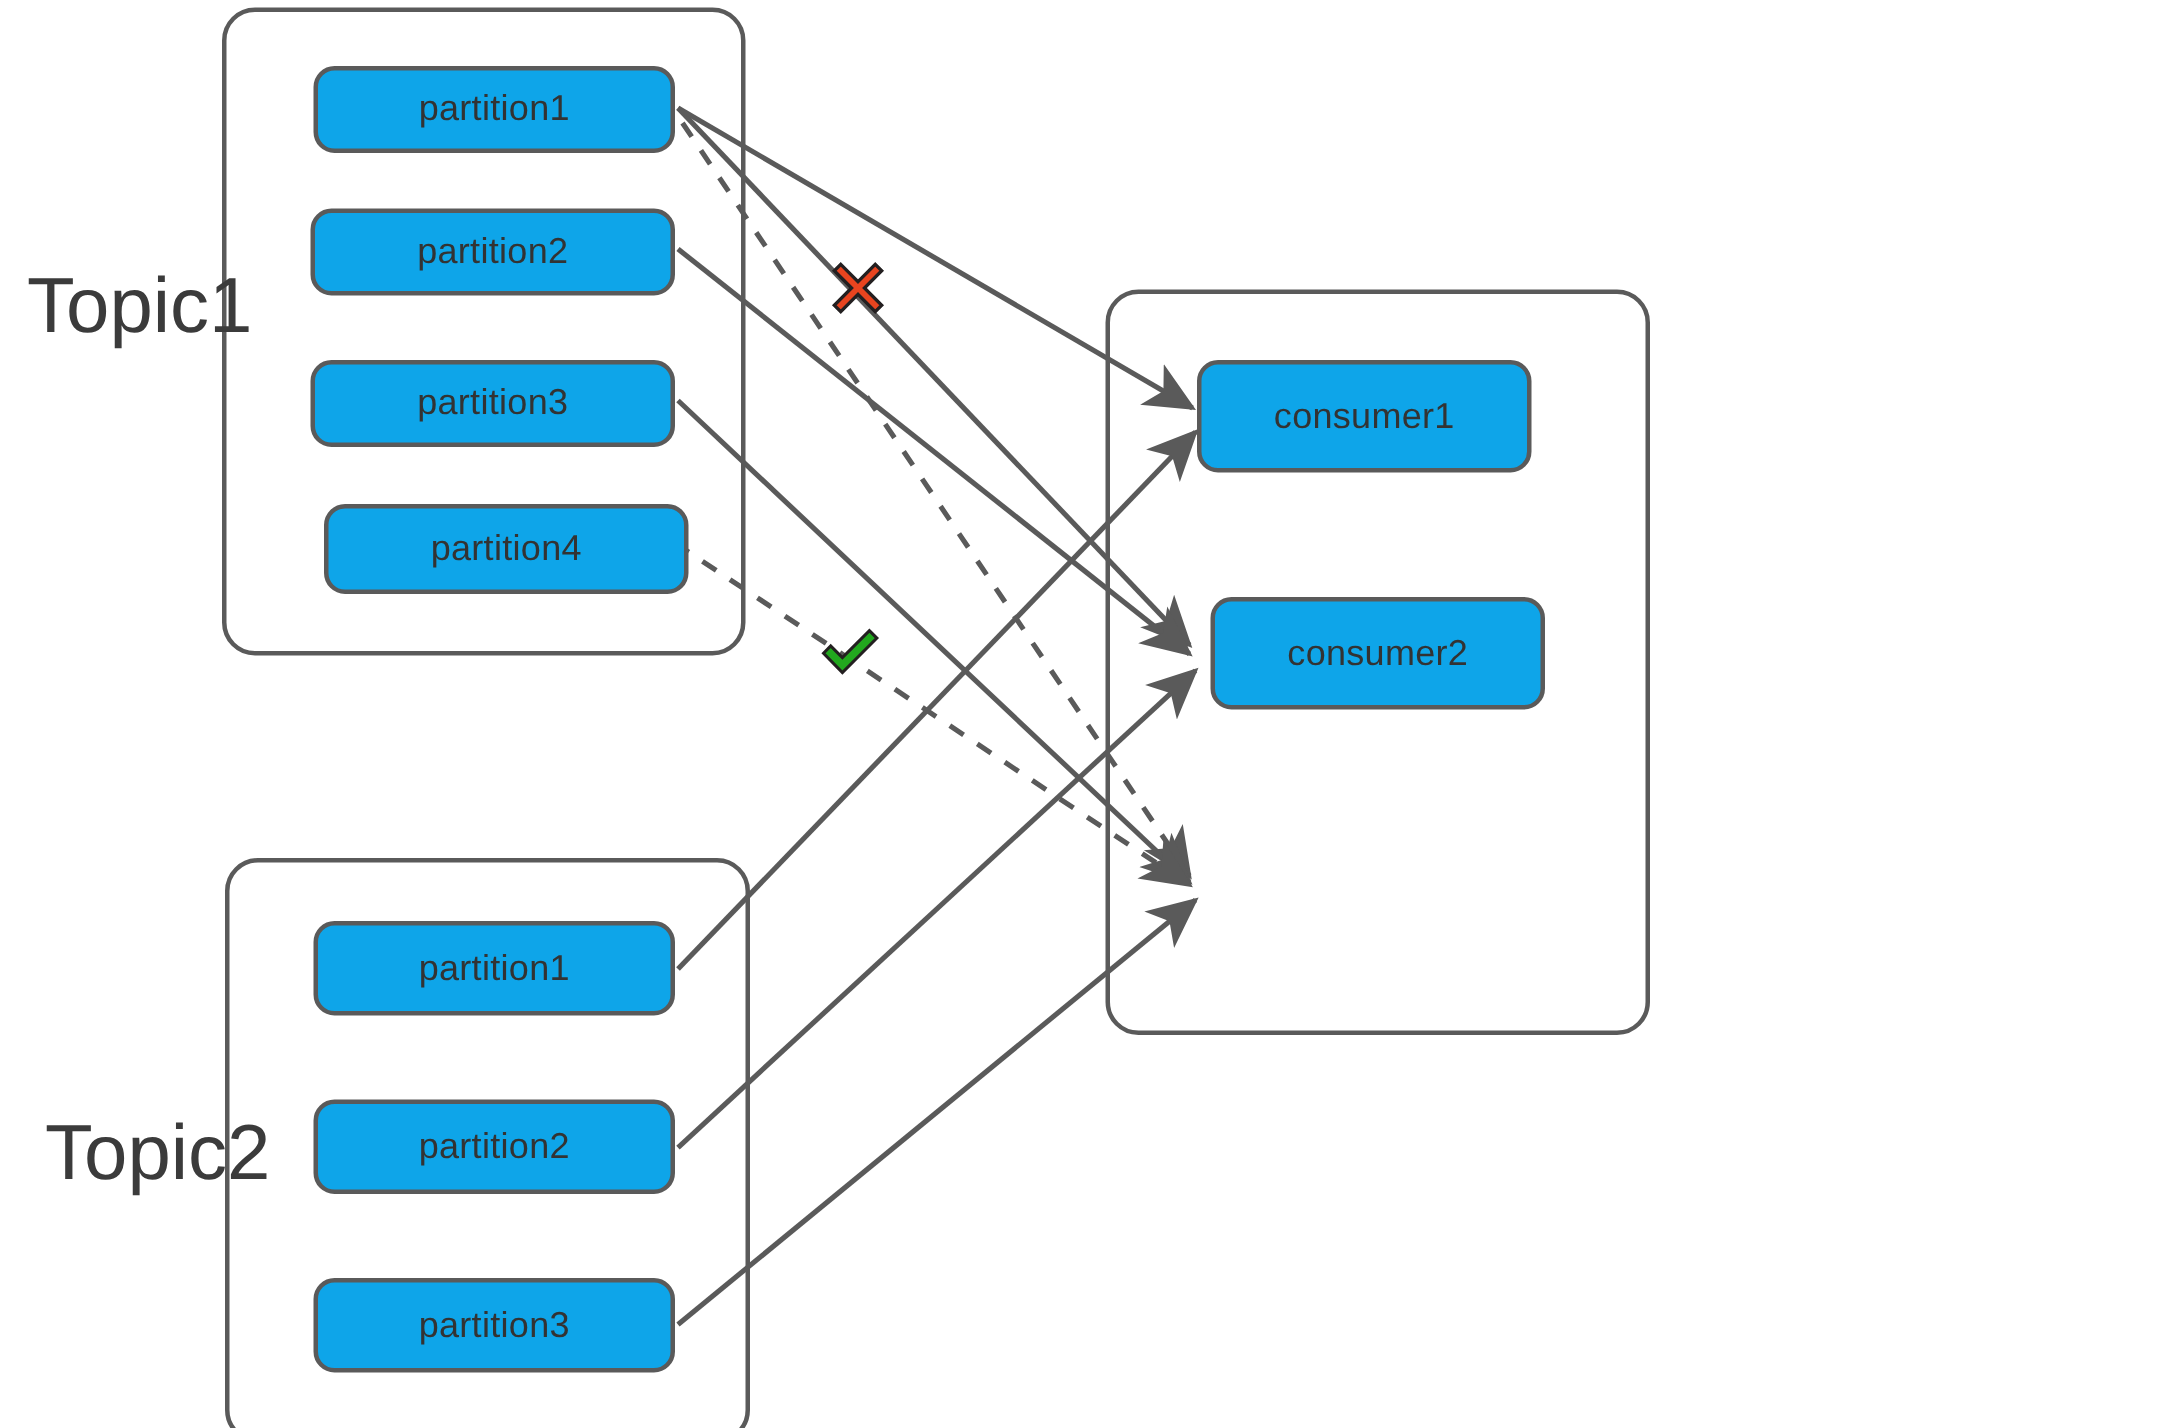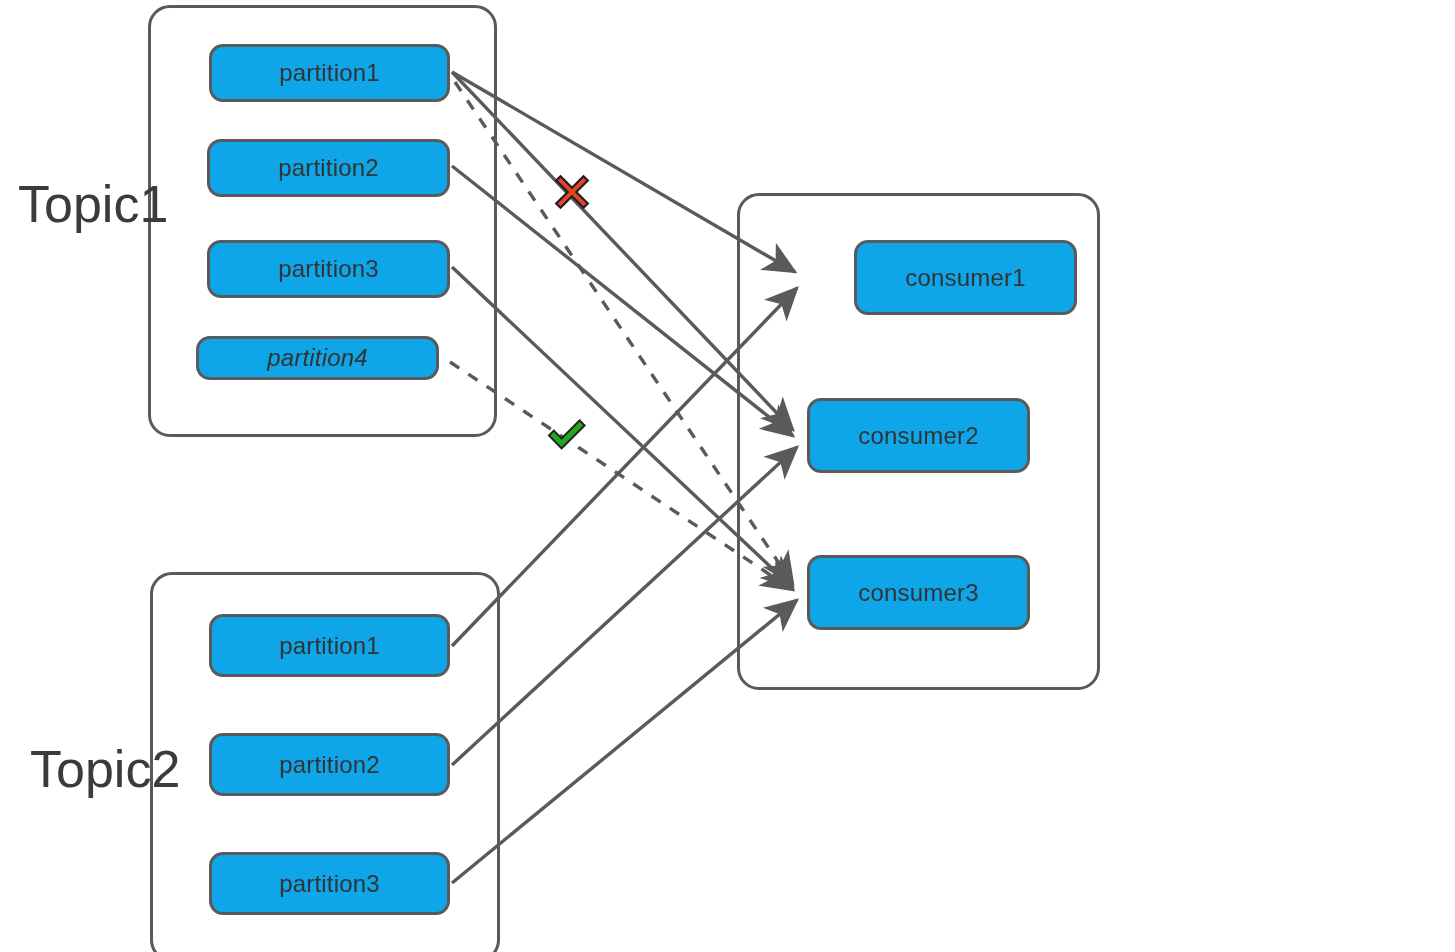--- a/index.html
+++ b/index.html
@@ -88,47 +88,44 @@
 
   <div class="node-box" id="node-t1p1" style="left: 209px; top: 44px; width: 241px; height: 58px;">
     <span>partition1</span>
   </div>
   <div class="node-box" id="node-t1p2" style="left: 207px; top: 139px; width: 243px; height: 58px;">
     <span>partition2</span>
   </div>
   <div class="node-box" id="node-t1p3" style="left: 207px; top: 240px; width: 243px; height: 58px;">
     <span>partition3</span>
   </div>
-  <div class="node-box" id="node-t1p4" style="left: 196px; top: 336px; width: 243px; height: 44px; font-style: italic;">
+  <div class="node-box" id="node-t1p4" style="left: 216px; top: 336px; width: 243px; height: 60px;">
     <span>partition4</span>
   </div>
 
   <div class="group-box" id="box-topic2" style="left: 150px; top: 572px; width: 350px; height: 390px;"></div>
   <div class="side-label" id="label-topic2" style="left: 18px; top: 743px; margin-left: 12px;">Topic2</div>
 
   <div class="node-box" id="node-t2p1" style="left: 209px; top: 614px; width: 241px; height: 63px;">
     <span>partition1</span>
   </div>
   <div class="node-box" id="node-t2p2" style="left: 209px; top: 733px; width: 241px; height: 63px;">
     <span>partition2</span>
   </div>
   <div class="node-box" id="node-t2p3" style="left: 209px; top: 852px; width: 241px; height: 63px;">
     <span>partition3</span>
   </div>
 
   <div class="group-box" id="box-cg" style="left: 737px; top: 193px; width: 363px; height: 497px;"></div>
 
-  <div class="node-box" id="node-consumer1" style="left: 854px; top: 240px; width: 223px; height: 75px;">
+  <div class="node-box" id="node-consumer1" style="left: 798px; top: 240px; width: 223px; height: 75px;">
     <span>consumer1</span>
   </div>
   <div class="node-box" id="node-consumer2" style="left: 807px; top: 398px; width: 223px; height: 75px;">
     <span>consumer2</span>
-  </div>
-  <div class="node-box" id="node-consumer3" style="left: 807px; top: 555px; width: 223px; height: 75px;">
-    <span>consumer3</span>
   </div>
 
   <div class="marker" id="marker-cross" style="left: 553px; top: 173px;">
     <svg width="38" height="38" viewBox="0 0 38 38">
       <path d="M7.5 3.2 L19 14.7 L30.5 3.2 L34.8 7.5 L23.3 19 L34.8 30.5 L30.5 34.8 L19 23.3 L7.5 34.8 L3.2 30.5 L14.7 19 L3.2 7.5 Z" fill="#e8441f" stroke="#231f20" stroke-width="2.2" stroke-linejoin="miter"></path>
     </svg>
   </div>
 
   <div class="marker" id="marker-check" style="left: 546px; top: 416px;">
     <svg width="42" height="38" viewBox="0 0 42 38">

